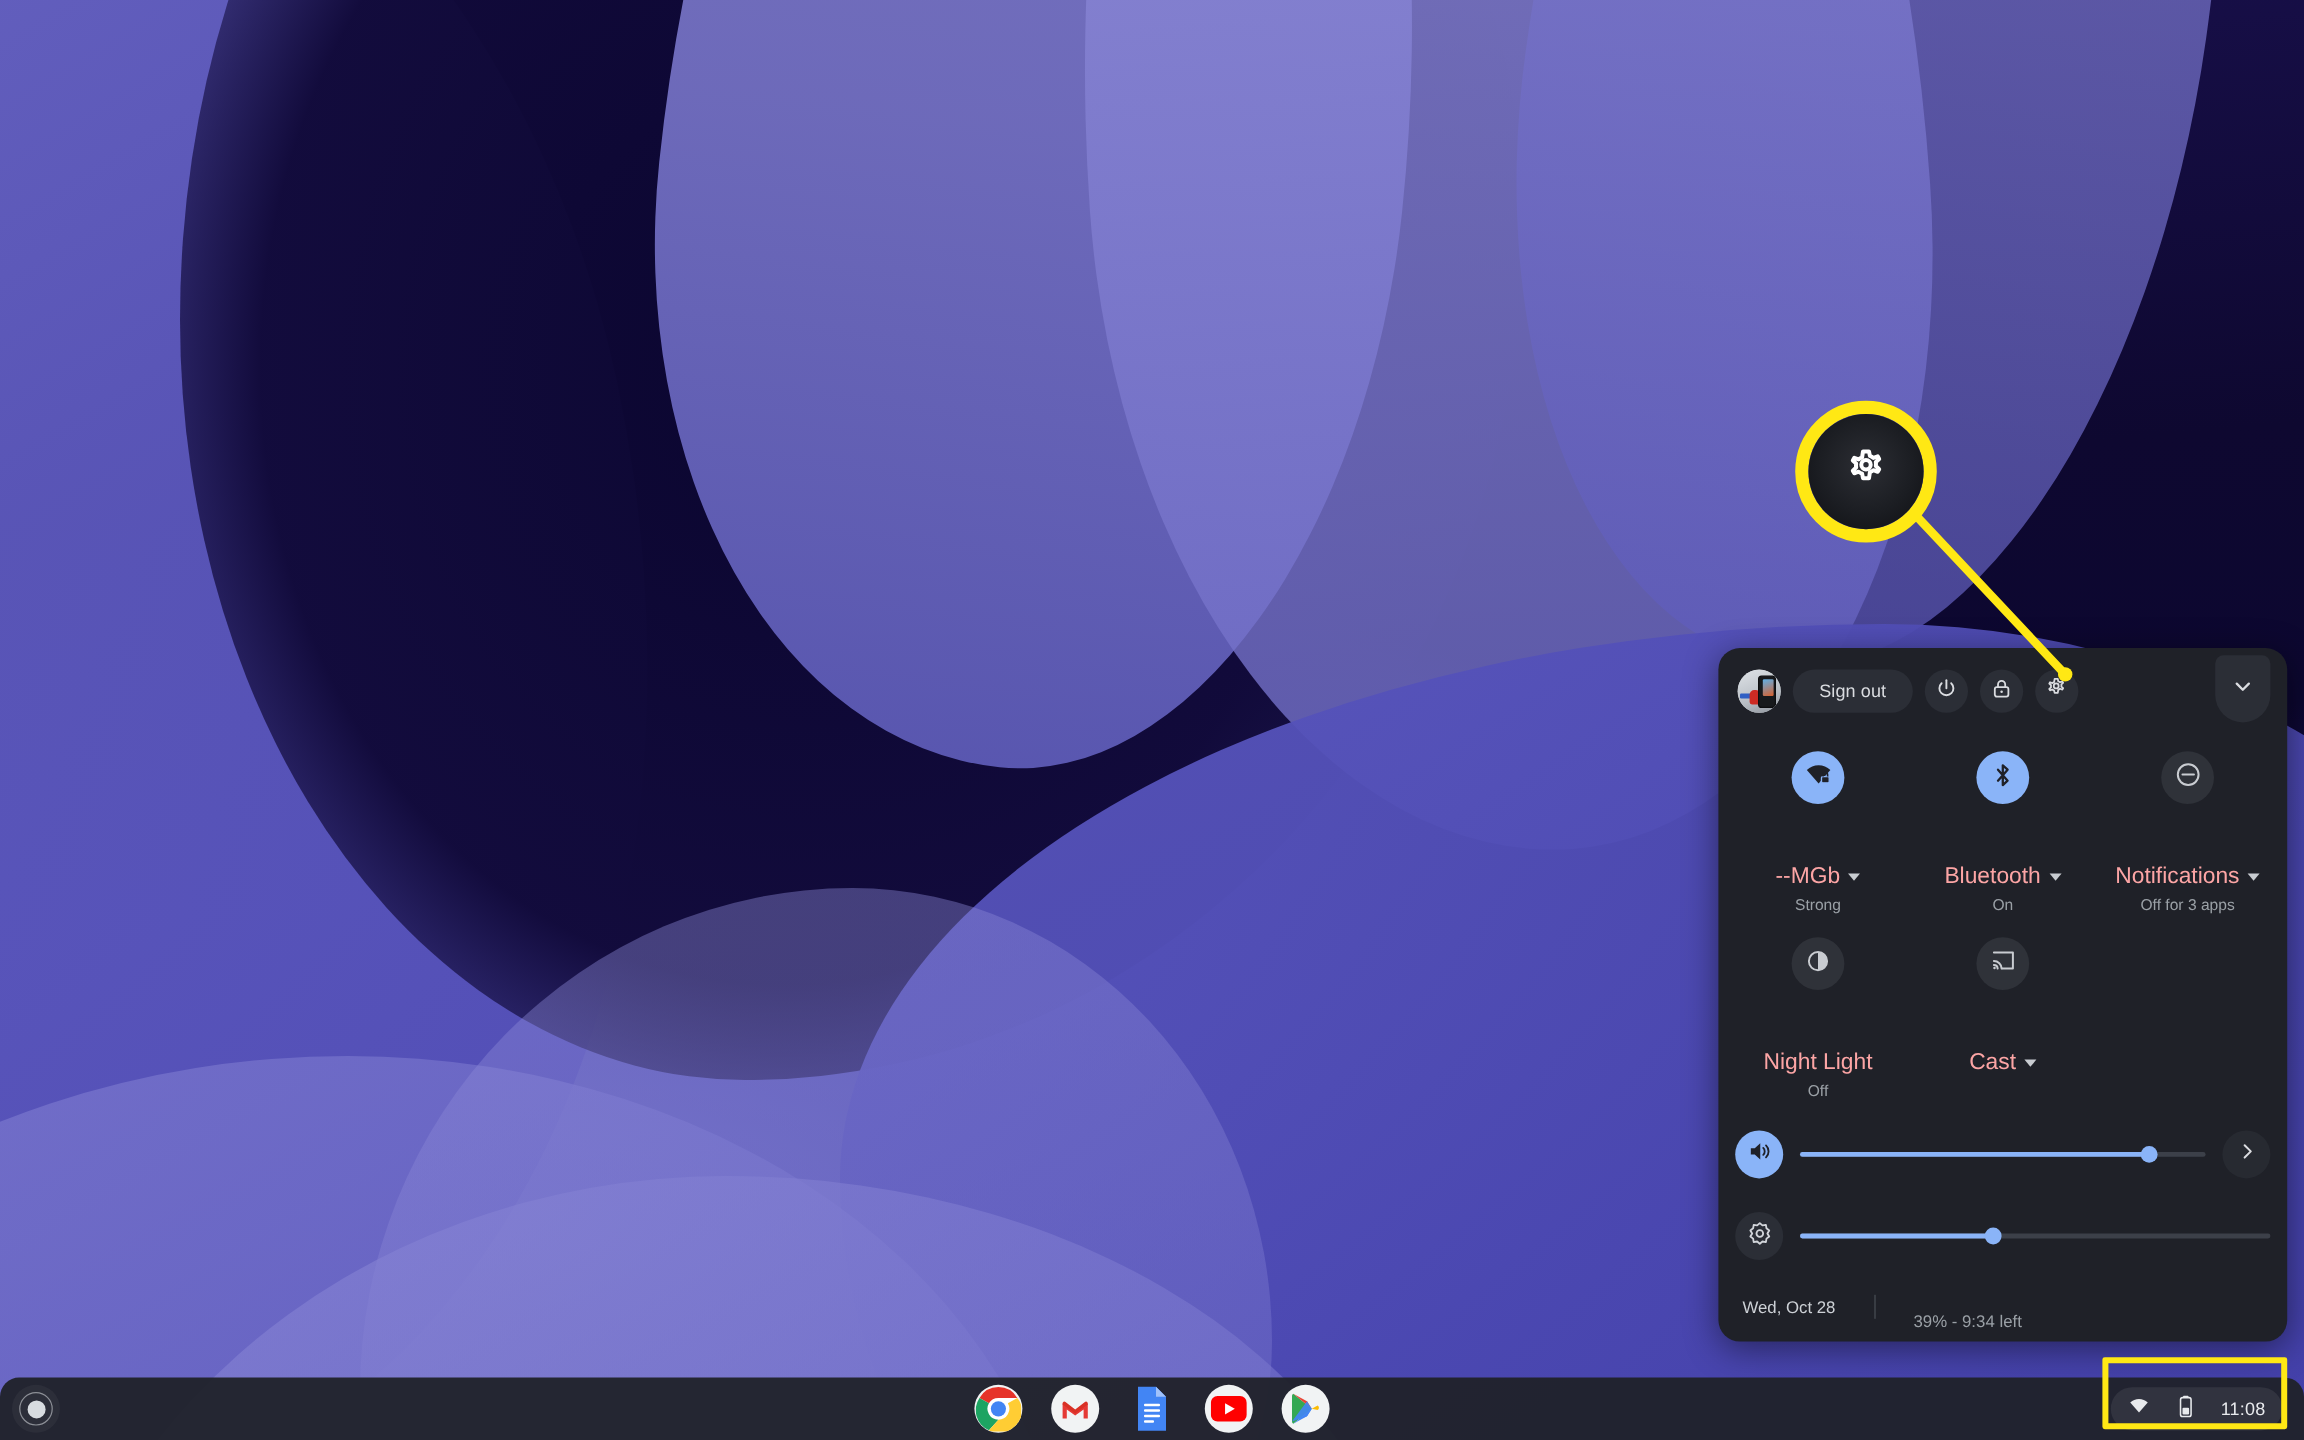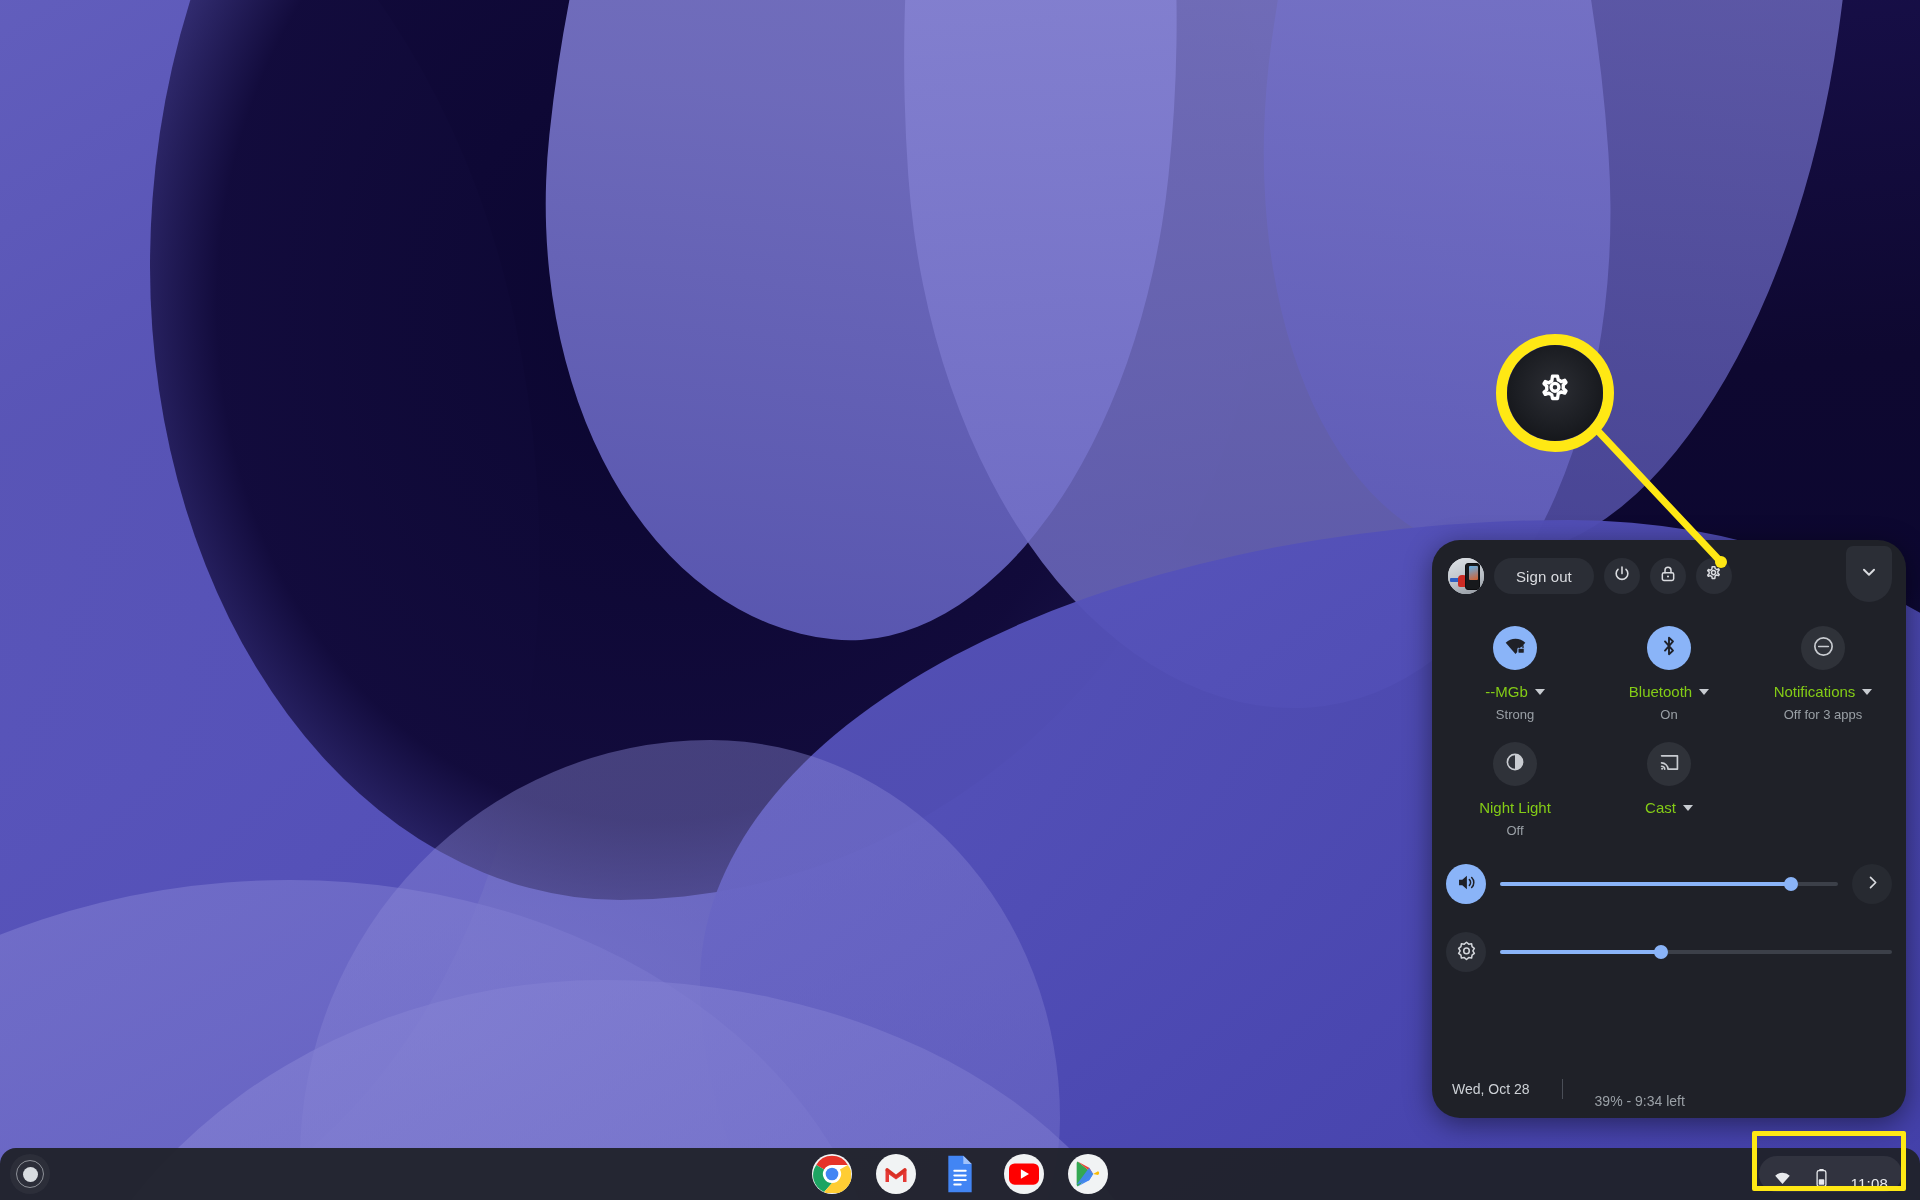--- a/index.html
+++ b/index.html
@@ -118,21 +118,21 @@
     background: radial-gradient(60% 60% at 45% 55%, #0b0630 0%, #110a3a 65%, rgba(17,10,58,0) 100%);
     opacity: .98;
   }
 
   
   #uber-tray {
     position: absolute;
     left: 1432px; top: 540px;
     width: 474px; height: 578px;
     background: #1f2128;
-    border-radius: 28px;
+    border-radius: 18px;
     box-shadow: 0 6px 28px rgba(0,0,0,.45);
     color: #e8eaed;
   }
 
   
   #tray-header {
     display: flex;
     align-items: center;
     height: 72px;
     padding: 0 14px 0 16px;
@@ -217,24 +217,25 @@
   }
   .tile-icon {
     width: 44px; height: 44px;
     border-radius: 50%;
     display:flex; align-items:center; justify-content:center;
     margin-bottom: 12px;
   }
   .tile-icon.on  { background: #8ab4f8; color:#1f2128; }
   .tile-icon.off { background: #2f3239; color:#c9ccd1; }
   .tile-label {
-    font-size: 15px;
-    color: #84cc16;
+    font-size: 19px;
+    color: #fca5a5;
     display:flex; align-items:center; gap:7px;
     line-height: 20px;
+    margin-top: 39px;
   }
   .tile-sub {
     font-size: 13px;
     color: #9aa0a6;
     margin-top: 4px;
     line-height: 18px;
   }
   .caret {
     width: 0; height: 0;
     border-left: 5px solid transparent;
@@ -358,21 +359,21 @@
 
   
   #status-tray {
     position:absolute;
     right: 18px; top: 50%;
     transform: translateY(-50%);
     height: 36px;
     border-radius: 18px;
     background: rgba(255,255,255,.075);
     display:flex;
-    align-items:flex-end;
+    align-items:center;
     gap: 23px;
     padding: 0 14px;
     cursor:pointer;
     color:#e8eaed;
   }
   #status-time { font-size: 15px; letter-spacing:.2px; }
 
   
   #callout-circle {
     position:absolute;

